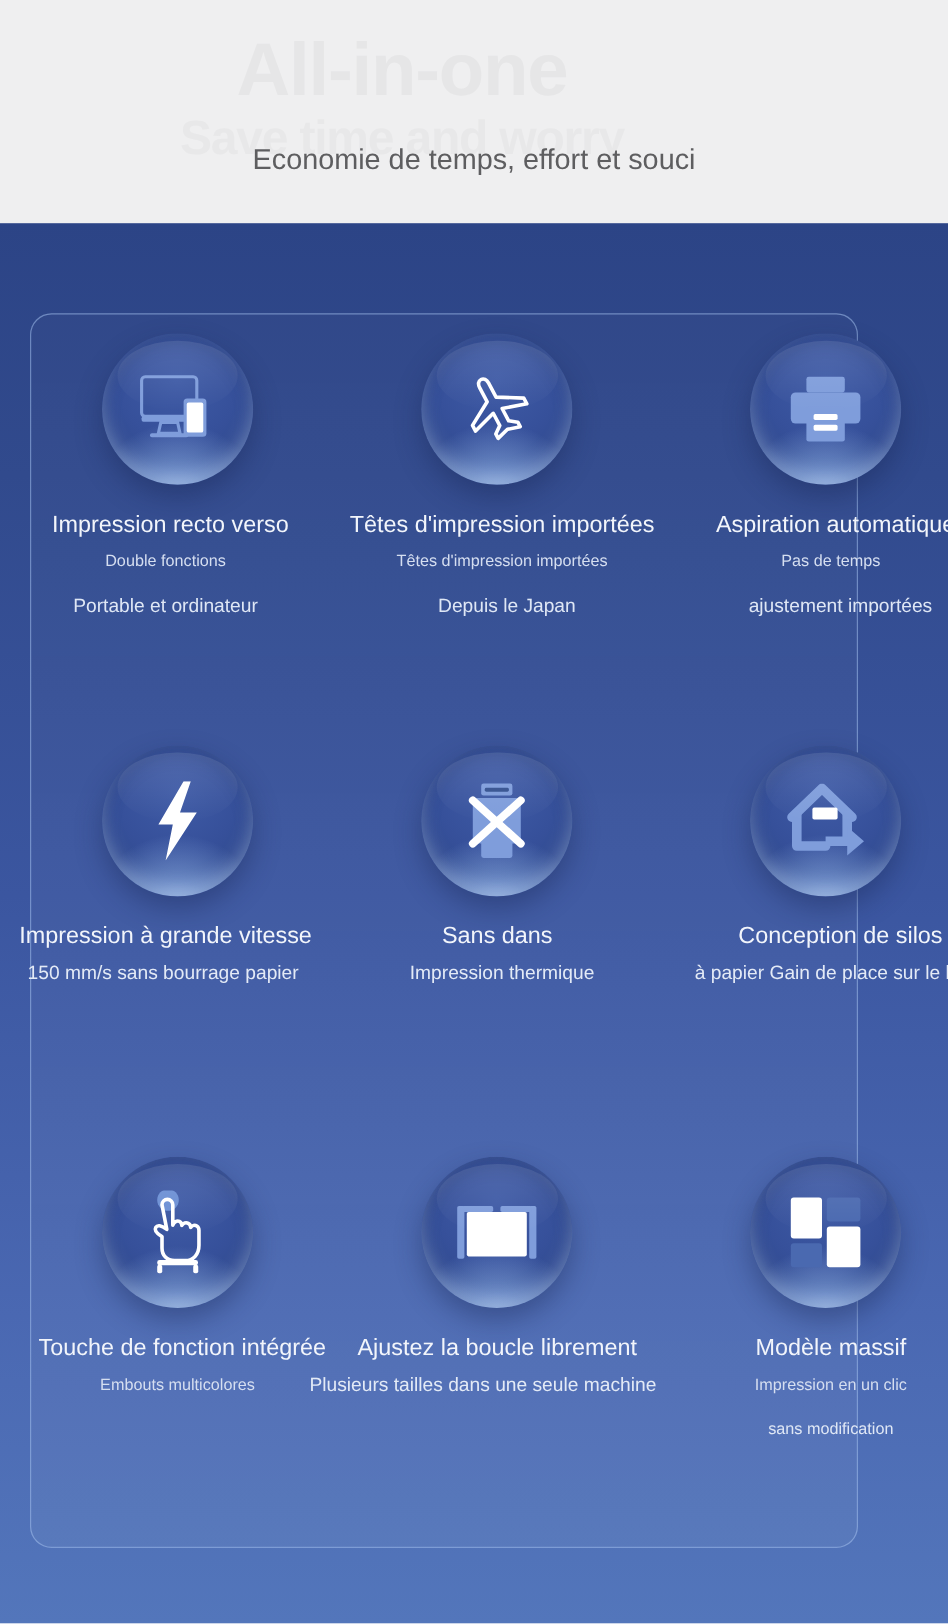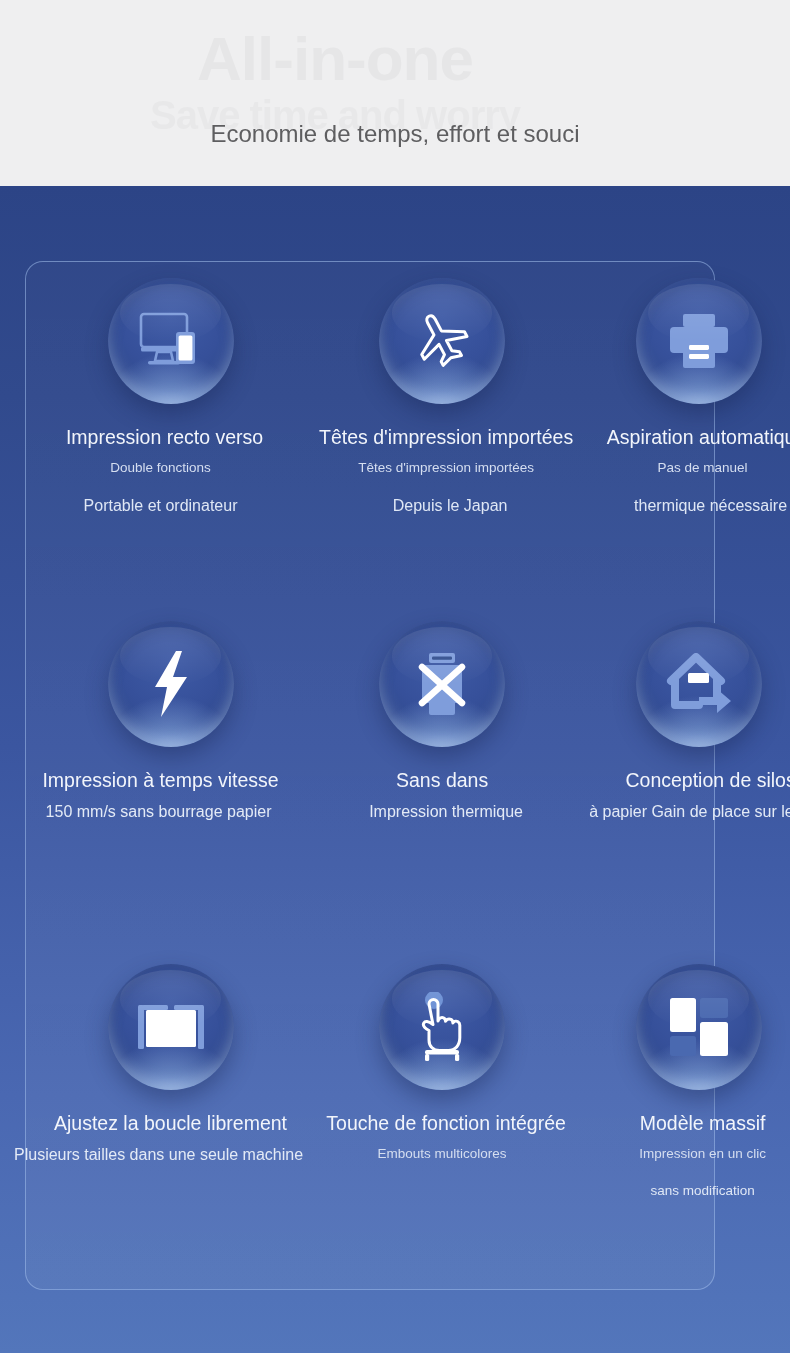--- a/index.html
+++ b/index.html
@@ -168,31 +168,31 @@
           <div class="badge">
             <svg width="62" height="58" viewBox="0 0 62 58">
               <rect x="15" y="2" width="32" height="13" rx="2" fill="#7f9ddb"></rect>
               <rect x="2" y="15" width="58" height="26" rx="4" fill="#7f9ddb"></rect>
               <rect x="15" y="27" width="32" height="29" rx="2" fill="#7f9ddb"></rect>
               <rect x="21" y="33" width="20" height="5" rx="1.4" fill="#ffffff"></rect>
               <rect x="21" y="42" width="20" height="5" rx="1.4" fill="#ffffff"></rect>
             </svg>
           </div>
           <div class="ftitle n-right8">Aspiration automatique</div>
-          <div class="fsub s1 n-right4">Pas de manuel</div>
-          <div class="fsub s2 n-right12">thermique nécessaire</div>
+          <div class="fsub s1 n-right4">Pas de temps</div>
+          <div class="fsub s2 n-right12">ajustement importées</div>
         </div>
 
         <div class="cell">
           <div class="badge">
             <svg width="44" height="66" viewBox="0 0 44 66">
               <path d="M27 0 L6 36 L18 36 L12 66 L38 26 L24 26 L33 0 Z" fill="#ffffff"></path>
             </svg>
           </div>
-          <div class="ftitle n-left10">Impression à temps vitesse</div>
+          <div class="ftitle n-left10">Impression à grande vitesse</div>
           <div class="fsub s1 big n-left12">150 mm/s sans bourrage papier</div>
         </div>
 
         <div class="cell">
           <div class="badge">
             <svg width="62" height="66" viewBox="0 0 62 66">
               <rect x="18" y="2" width="26" height="10" rx="2" fill="#7f9ddb"></rect>
               <rect x="21" y="5.5" width="20" height="3.2" rx="1.2" fill="#33508f"></rect>
               <rect x="11" y="14" width="40" height="38" rx="4" fill="#7f9ddb"></rect>
               <rect x="18" y="44" width="26" height="20" rx="2" fill="#7f9ddb"></rect>
@@ -209,34 +209,20 @@
             <svg width="68" height="62" viewBox="0 0 68 62">
               <path d="M6 28 L31 4 L56 28" fill="none" stroke="#7f9ddb" stroke-width="8" stroke-linejoin="round" stroke-linecap="round"></path>
               <path d="M10 26 L10 52 L34 52" fill="none" stroke="#7f9ddb" stroke-width="8" stroke-linejoin="round" stroke-linecap="round"></path>
               <path d="M52 26 L52 44" fill="none" stroke="#7f9ddb" stroke-width="8" stroke-linecap="round"></path>
               <path d="M34 44 L52 44 L52 36 L66 48 L52 60 L52 52 L34 52 Z" fill="#7f9ddb"></path>
               <rect x="23" y="20" width="21" height="10" rx="1.5" fill="#ffffff"></rect>
             </svg>
           </div>
           <div class="ftitle n-right12">Conception de silos</div>
           <div class="fsub s1 big n-right20">à papier Gain de place sur le bureau</div>
-        </div>
-
-        <div class="cell">
-          <div class="badge">
-            <svg width="70" height="48" viewBox="0 0 70 48">
-              <rect x="2" y="2" width="6" height="44" rx="1.5" fill="#7f9ddb"></rect>
-              <rect x="62" y="2" width="6" height="44" rx="1.5" fill="#7f9ddb"></rect>
-              <rect x="6" y="2" width="26" height="5" rx="1.5" fill="#7f9ddb"></rect>
-              <rect x="38" y="2" width="26" height="5" rx="1.5" fill="#7f9ddb"></rect>
-              <rect x="10" y="7" width="50" height="37" rx="1.5" fill="#ffffff"></rect>
-            </svg>
-          </div>
-          <div class="ftitle n-left4">Ajustez la boucle librement</div>
-          <div class="fsub s1 big n-left12">Plusieurs tailles dans une seule machine</div>
         </div>
 
         <div class="cell">
           <div class="badge">
             <svg width="58" height="70" viewBox="0 0 58 70">
               <circle cx="21" cy="8" r="9" fill="#6b8fd4"></circle>
               <path d="M16 12 a4.5 4.5 0 0 1 9 0 v17
                        c1-3 3.5-4 5.5-3.2 c1.4 .6 2 1.9 2 3.4
                        c1.2-2.2 3.6-2.7 5.4-1.8 c1.4 .7 2 2 2 3.5
                        c1.3-1.9 3.5-2.2 5.1-1.2 c1.3 .8 1.8 2.1 1.8 3.6
@@ -247,20 +233,34 @@
               <rect x="12" y="62" width="4.2" height="7" rx="1.6" fill="#ffffff"></rect>
               <rect x="42" y="62" width="4.2" height="7" rx="1.6" fill="#ffffff"></rect>
             </svg>
           </div>
           <div class="ftitle n-right4">Touche de fonction intégrée</div>
           <div class="fsub s1 n-left4">Embouts multicolores</div>
         </div>
 
         <div class="cell">
           <div class="badge">
+            <svg width="70" height="48" viewBox="0 0 70 48">
+              <rect x="2" y="2" width="6" height="44" rx="1.5" fill="#7f9ddb"></rect>
+              <rect x="62" y="2" width="6" height="44" rx="1.5" fill="#7f9ddb"></rect>
+              <rect x="6" y="2" width="26" height="5" rx="1.5" fill="#7f9ddb"></rect>
+              <rect x="38" y="2" width="26" height="5" rx="1.5" fill="#7f9ddb"></rect>
+              <rect x="10" y="7" width="50" height="37" rx="1.5" fill="#ffffff"></rect>
+            </svg>
+          </div>
+          <div class="ftitle n-left4">Ajustez la boucle librement</div>
+          <div class="fsub s1 big n-left12">Plusieurs tailles dans une seule machine</div>
+        </div>
+
+        <div class="cell">
+          <div class="badge">
             <svg width="62" height="62" viewBox="0 0 62 62">
               <rect x="2" y="2" width="26" height="34" rx="2.5" fill="#ffffff"></rect>
               <rect x="32" y="2" width="28" height="20" rx="2.5" fill="#4a69b0"></rect>
               <rect x="2" y="40" width="26" height="20" rx="2.5" fill="#4a69b0"></rect>
               <rect x="32" y="26" width="28" height="34" rx="2.5" fill="#ffffff"></rect>
             </svg>
           </div>
           <div class="ftitle n-right4">Modèle massif</div>
           <div class="fsub s1 n-right4">Impression en un clic</div>
           <div class="fsub s2 n-right4" style="font-size:13.5px;">sans modification</div>

